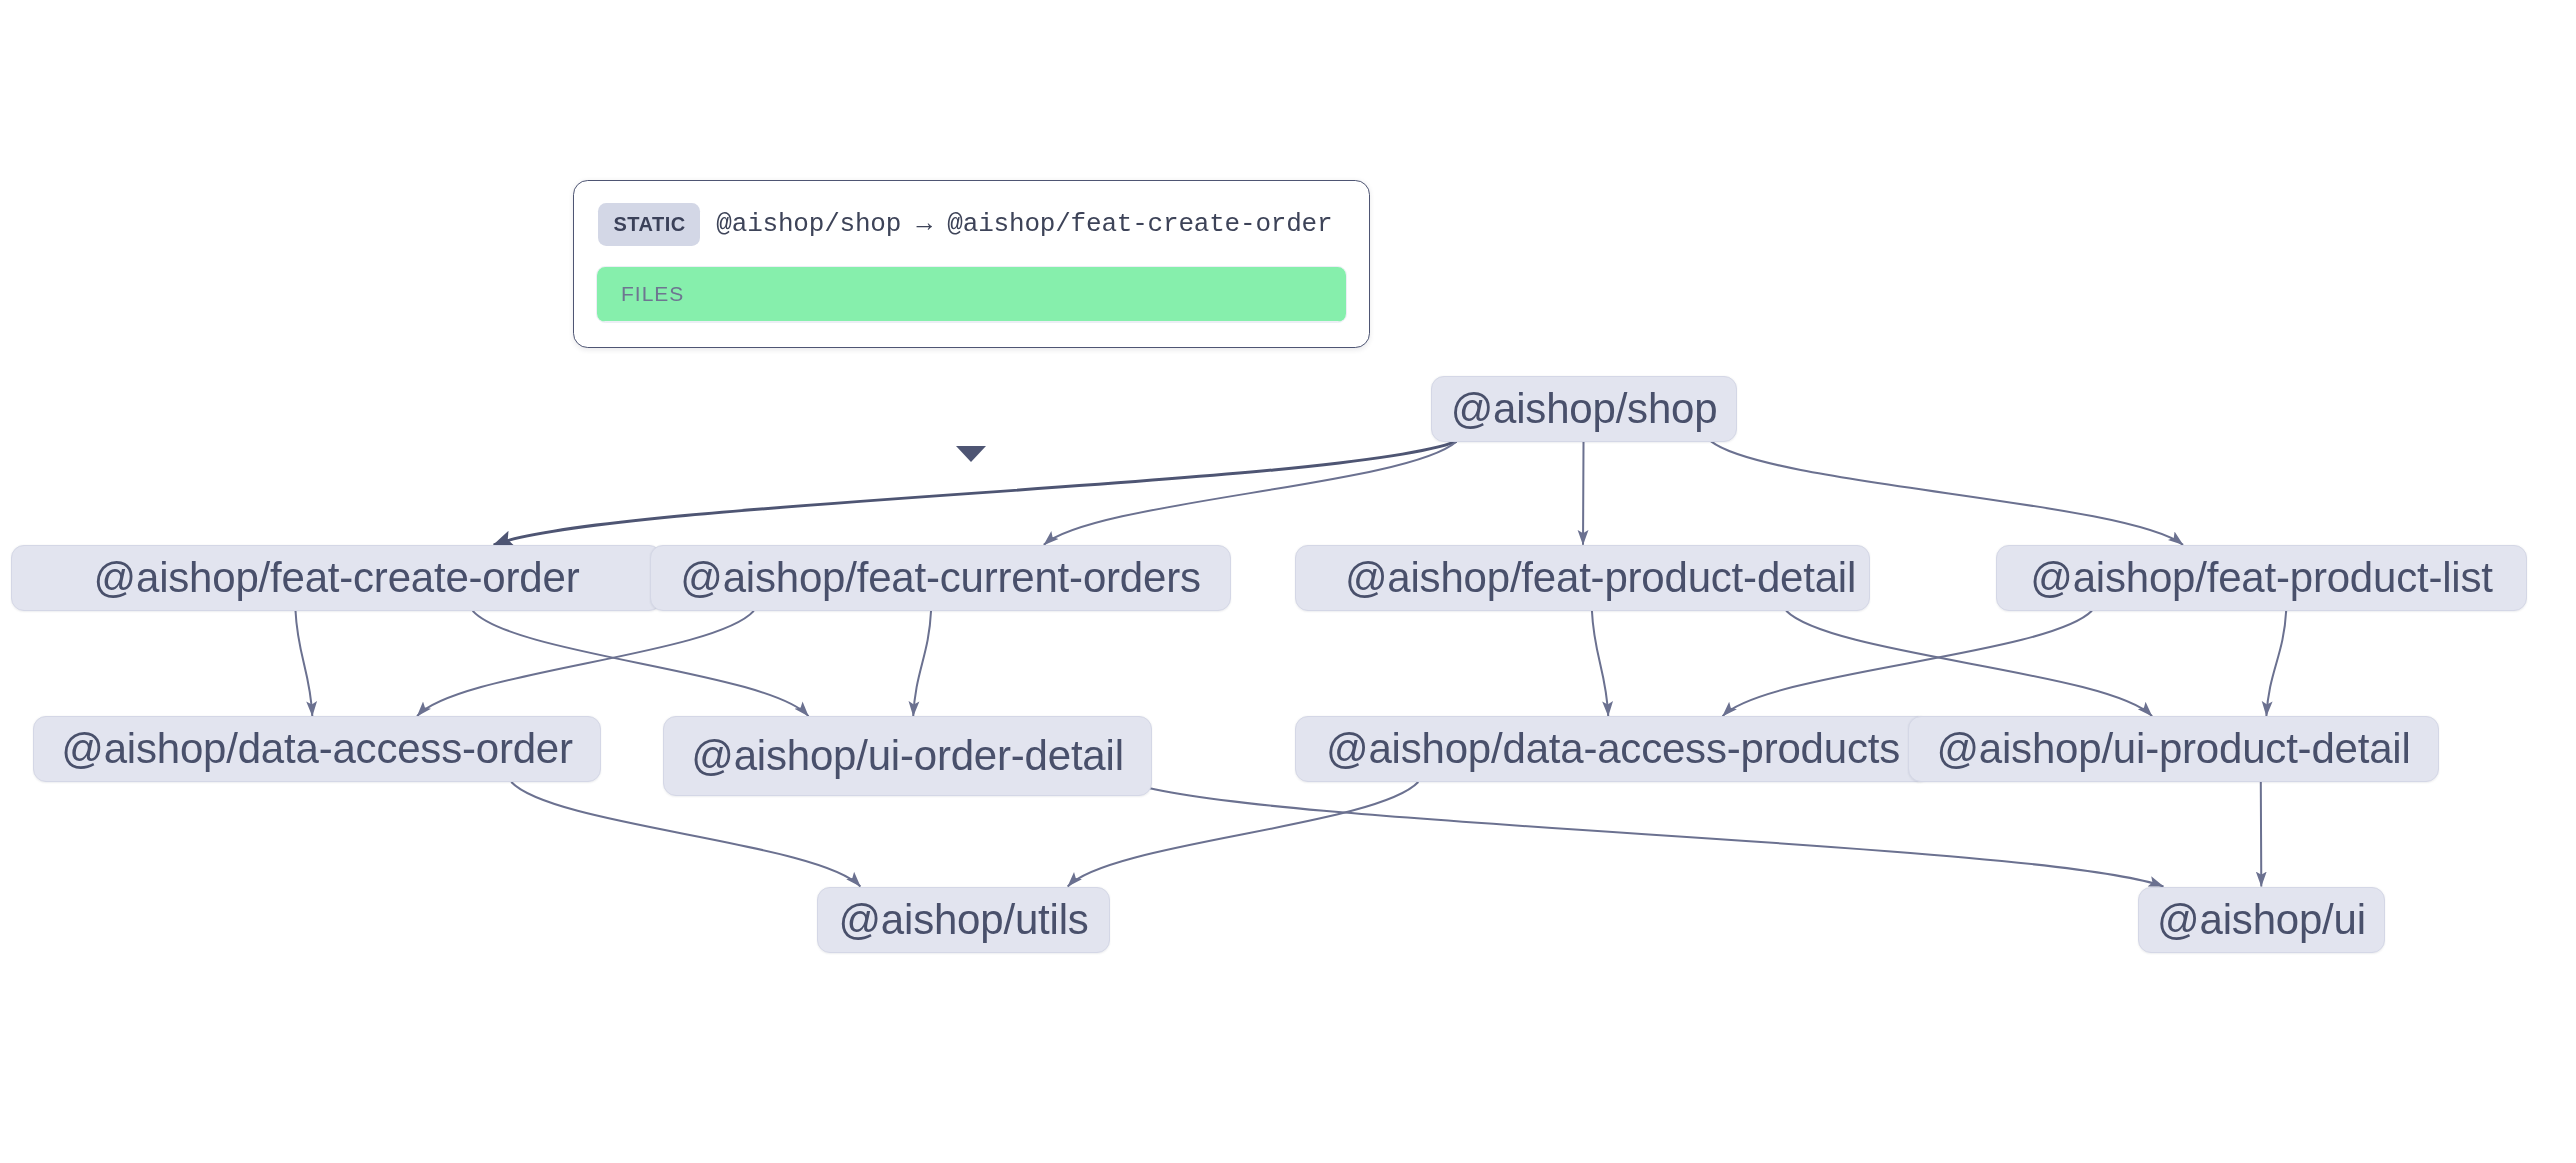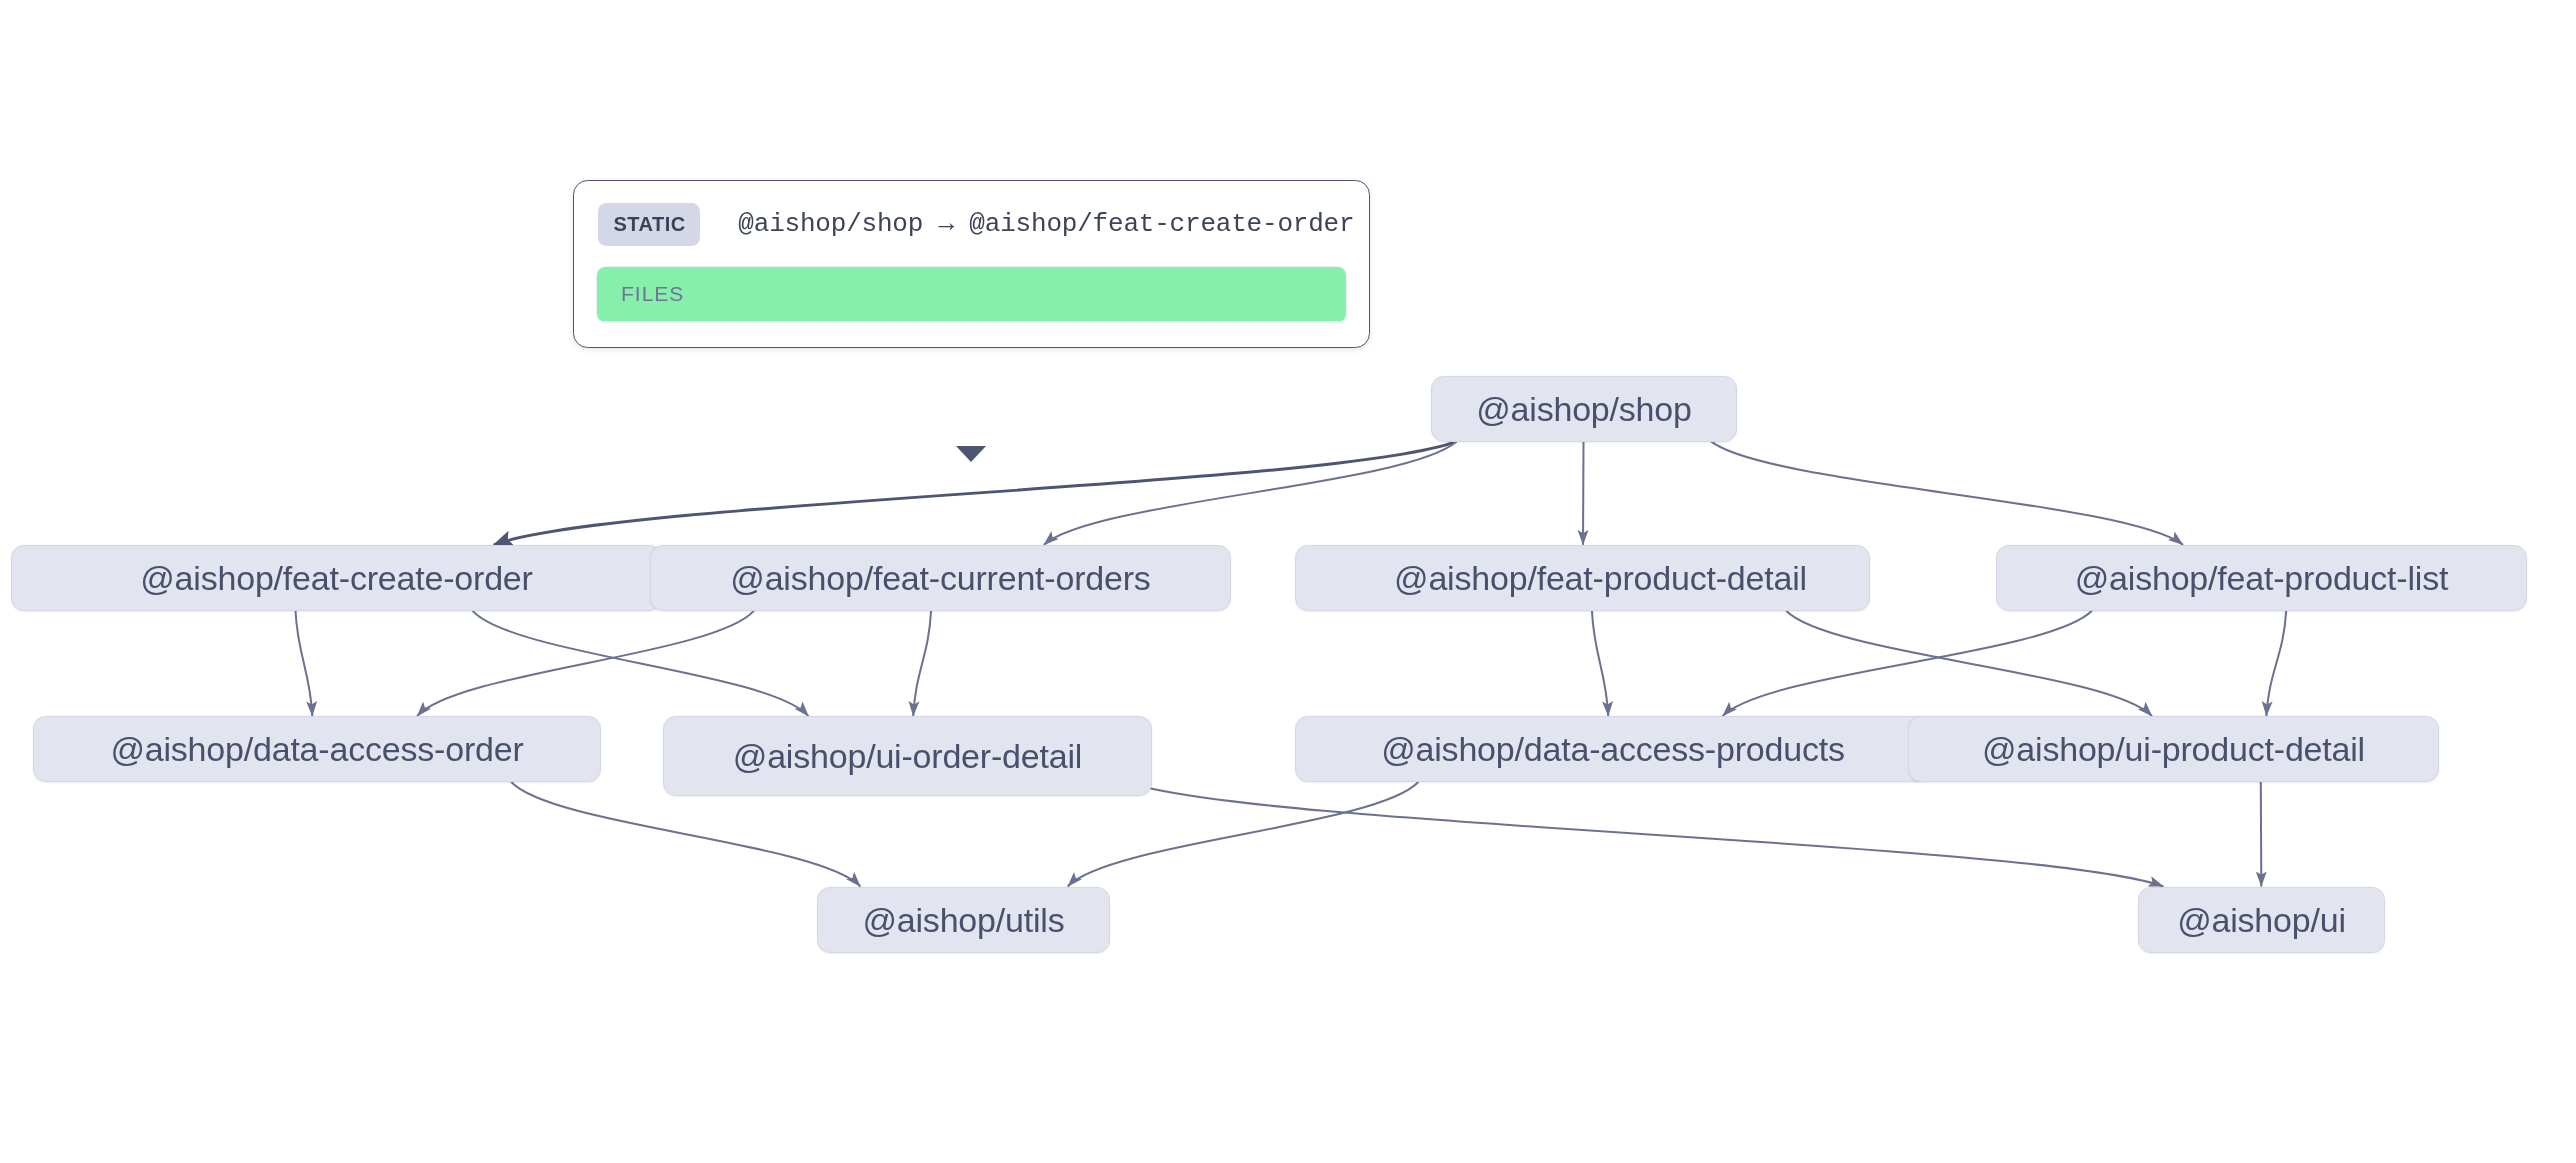--- a/index.html
+++ b/index.html
@@ -31,21 +31,21 @@
     pointer-events: none;
   }
 
   .node {
     position: absolute;
     box-sizing: border-box;
     background: #e2e4ef;
     border: 0.9px solid #d4d7e6;
     border-radius: 13px;
     color: #49506b;
-    font-size: 34px;
+    font-size: 42px;
     font-family: "Liberation Sans", sans-serif;
     display: flex;
     align-items: center;
     justify-content: center;
     white-space: nowrap;
     letter-spacing: -0.2px;
     cursor: pointer;
     box-shadow: 0 0.9px 1.8px rgba(60,64,90,0.09);
   }
 
@@ -61,21 +61,21 @@
     border: 1.8px solid #4e5573;
     border-radius: 14.7px;
     padding: 20px 22px 24px 22px;
     z-index: 30;
     box-shadow: 0 1.8px 5.5px rgba(40,44,63,0.10);
   }
 
   .tooltip-header {
     display: flex;
     align-items: center;
-    gap: 38px;
+    gap: 16px;
     padding: 1.8px 1.8px 0 1.8px;
     text-align: center;
   }
 
   .tooltip-tag {
     background: #d3d7e6;
     color: #3b4159;
     font-size: 20px;
     font-weight: bold;
     letter-spacing: 0.5px;

